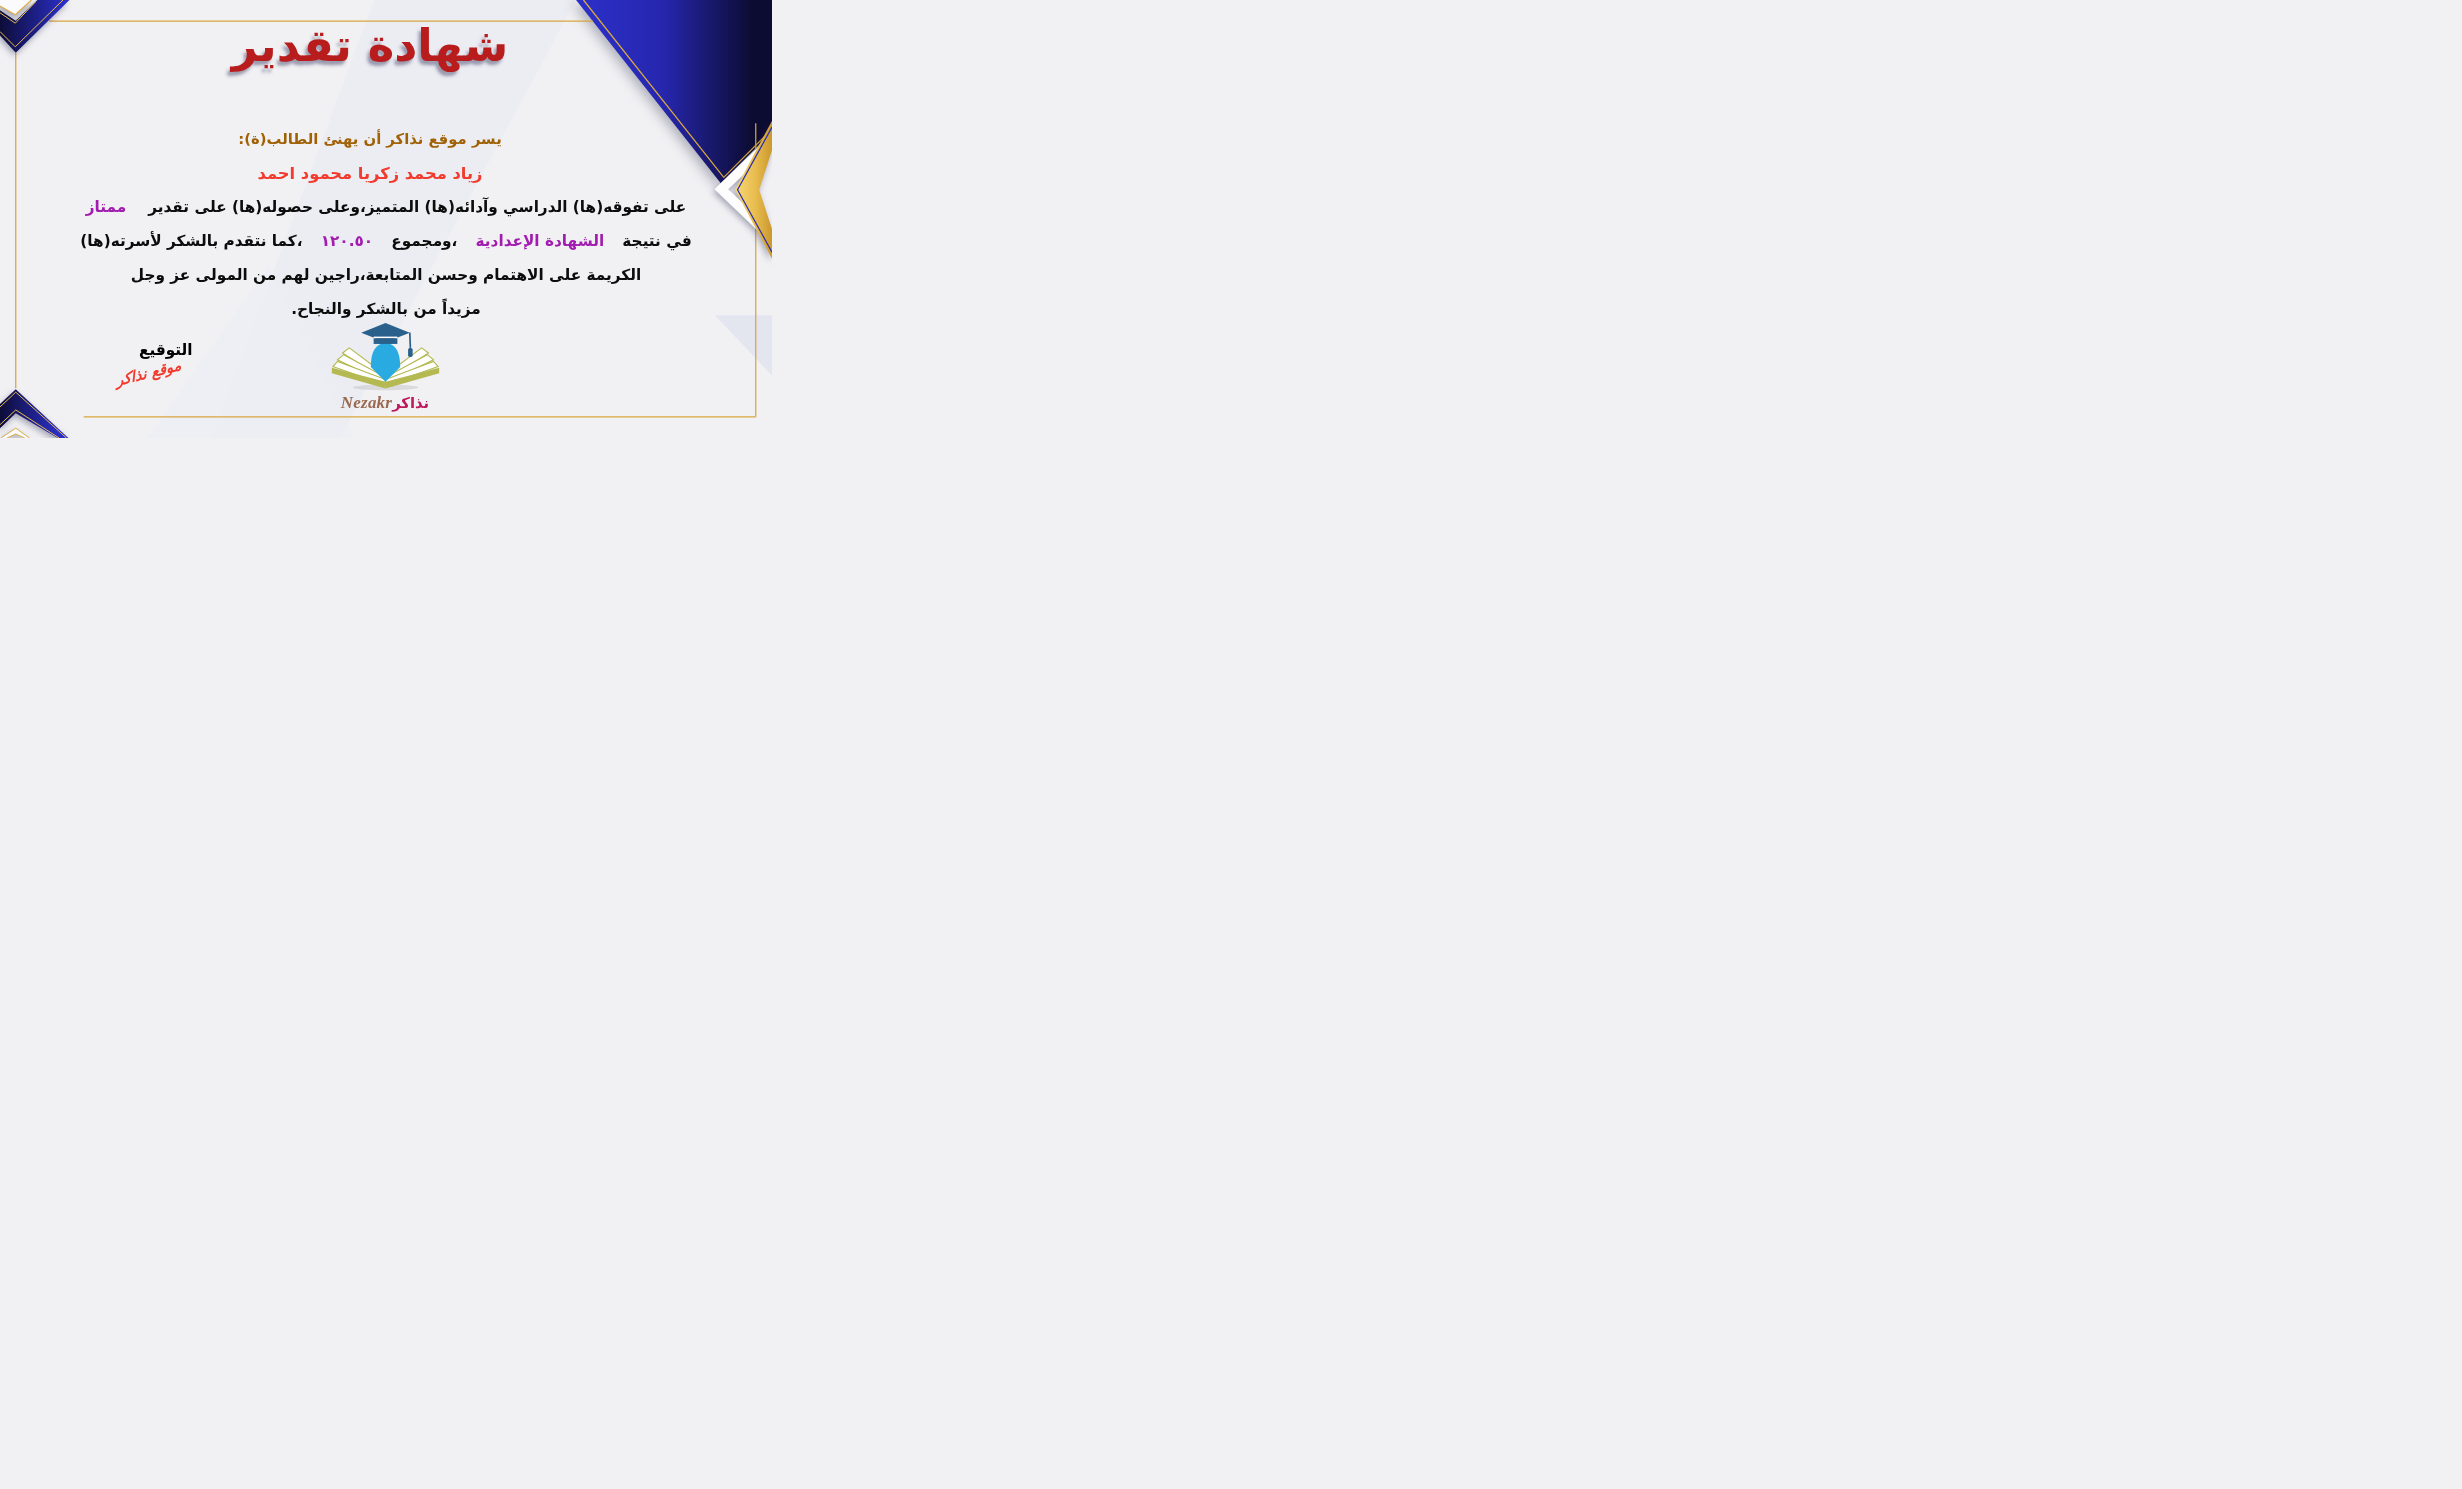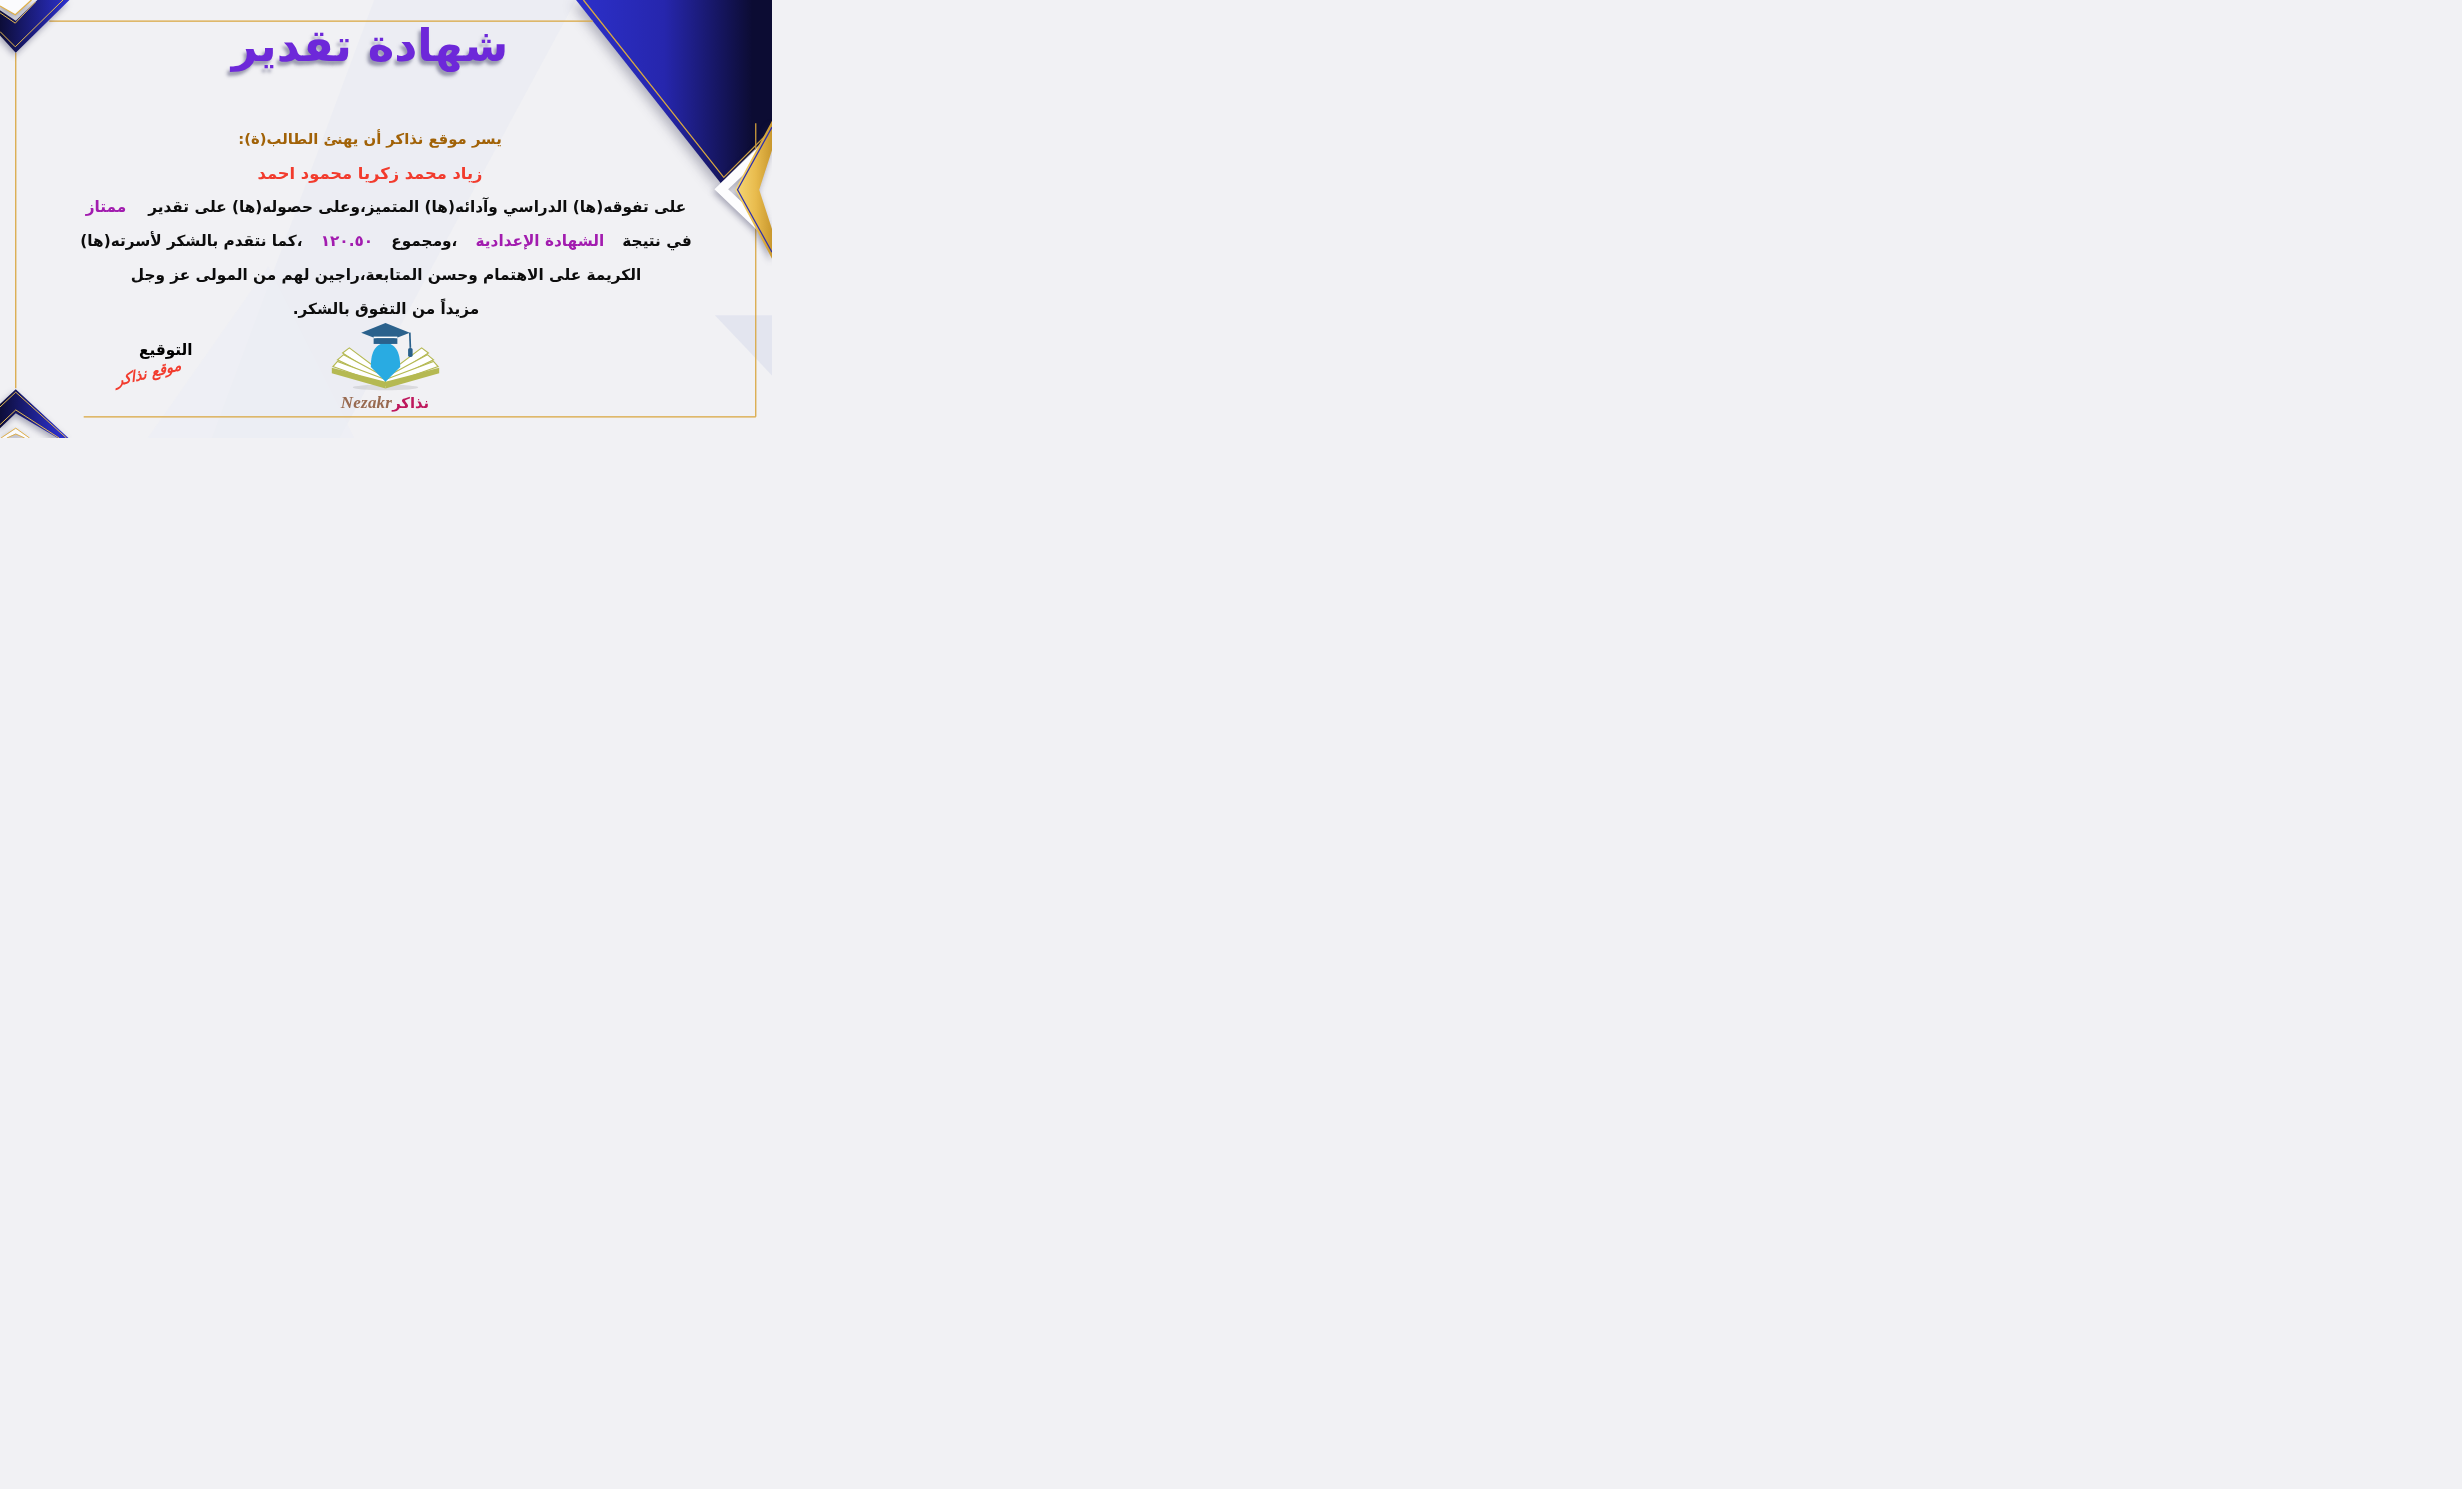--- a/index.html
+++ b/index.html
@@ -12,21 +12,21 @@
     direction:rtl;
   }
   svg.decor{position:absolute;left:0;top:0;width:772px;height:438px;}
   .shadowed{filter:drop-shadow(-3px 6px 7px rgba(40,40,80,.38));}
   .tr-shadow{filter:drop-shadow(-8px 8px 12px rgba(25,25,60,.30));}
 
   .abs{position:absolute;}
   .center-x{left:370px;transform:translateX(-50%);}
   .title{
     top:18.7px;
-    font-size:45px;font-weight:bold;color:#6d28d9;
+    font-size:45px;font-weight:bold;color:#b91c1c;
     white-space:nowrap;
     text-shadow:-2.5px 3.9px 3.4px rgba(80,80,115,.55);
   }
   .intro{
     top:130px;font-size:14.8px;font-weight:bold;color:#a16207;white-space:nowrap;
   }
   .name{
     top:164px;font-size:16.3px;font-weight:bold;color:#f23b2d;white-space:nowrap;
   }
   .bodyline{
@@ -145,21 +145,21 @@
     <span class="red gap1">ممتاز</span>
   </div>
   <div class="abs bodyline l2">
     <span>في نتيجة</span>
     <span class="red gapfield">الشهادة الإعدادية</span>
     <span>،ومجموع</span>
     <span class="red gapfield">١٢٠.٥٠</span>
     <span>،كما نتقدم بالشكر لأسرته(ها)</span>
   </div>
   <div class="abs bodyline l3">الكريمة على الاهتمام وحسن المتابعة،راجين لهم من المولى عز وجل</div>
-  <div class="abs bodyline l4">مزيداً من التفوق بالشكر.</div>
+  <div class="abs bodyline l4">مزيداً من بالشكر والنجاح.</div>
 
   <div class="abs sig-label">التوقيع</div>
   <div class="abs sig-script">موقع نذاكر</div>
 
   <div class="abs logo">
     <svg width="113" height="69" viewBox="0 0 200 122">
 
       <ellipse cx="100" cy="114" rx="58" ry="5" fill="rgba(60,60,60,0.12)"></ellipse>
 
       <g>

